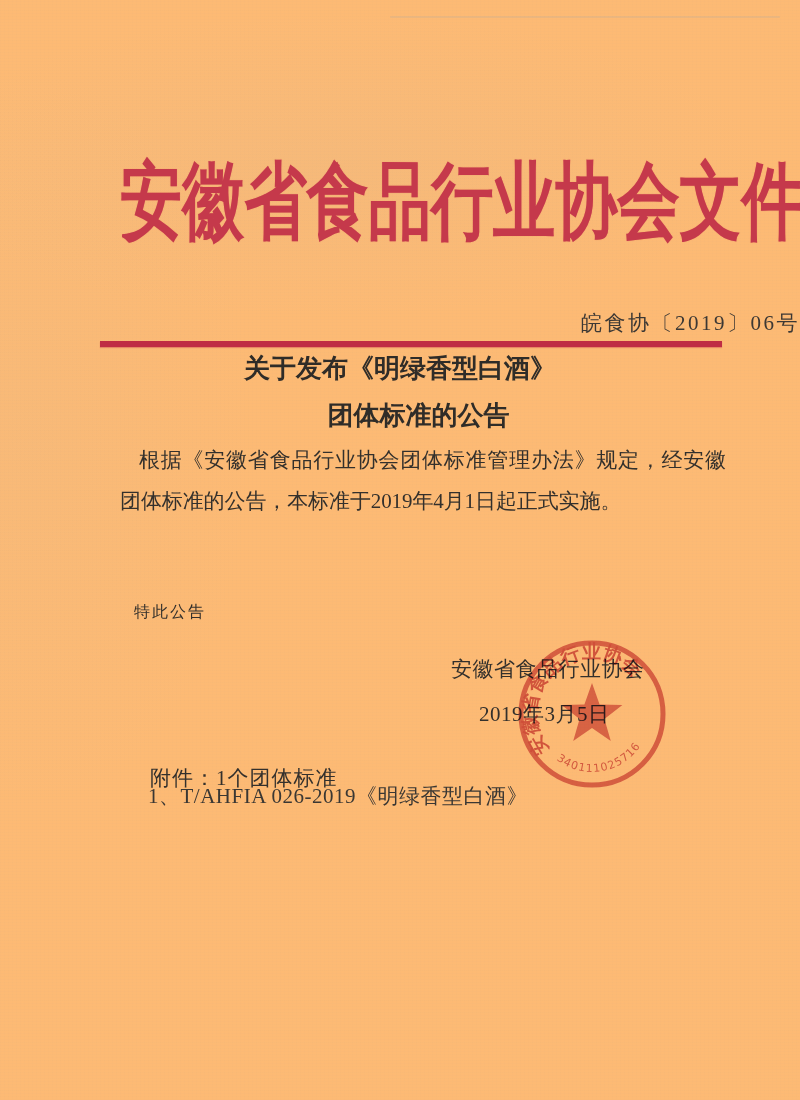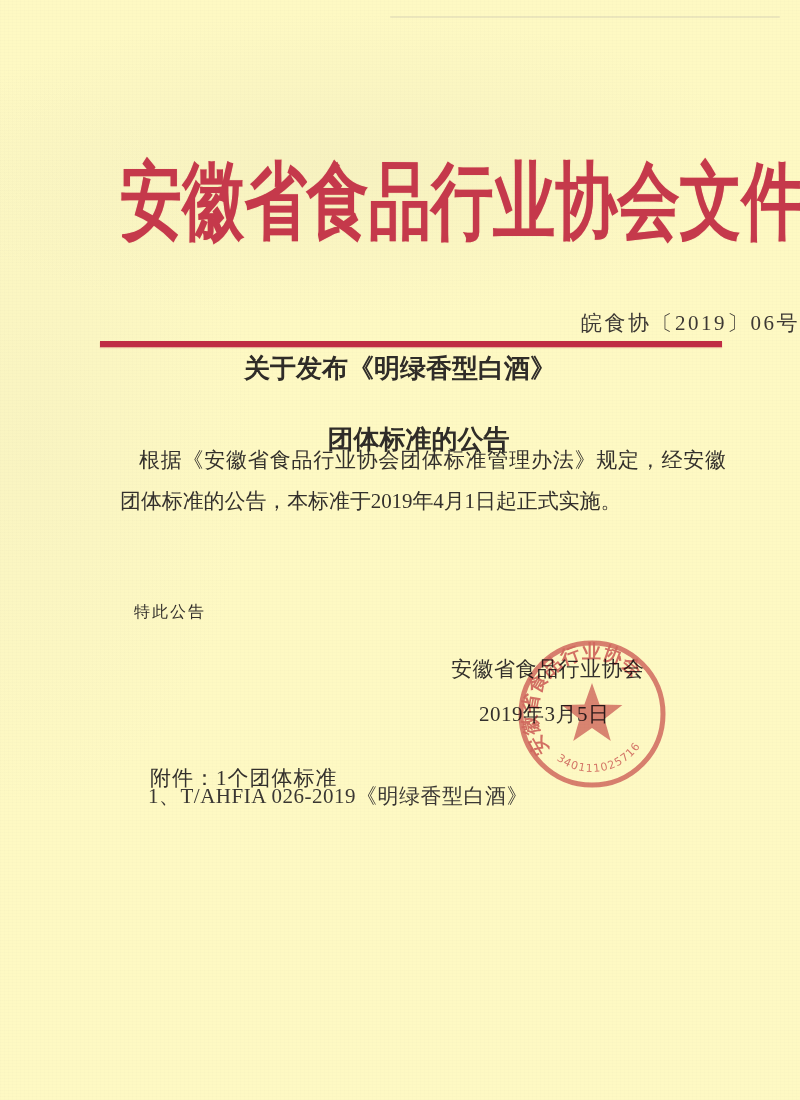--- a/index.html
+++ b/index.html
@@ -10,21 +10,21 @@
   }
   *{margin:0;padding:0;box-sizing:border-box;}
   html,body{width:800px;height:1100px;}
   body{
     font-family:"Liberation Serif","DejaVu Serif",serif;
     color:var(--ink,#33302c);
     background:#fbfaf8;
   }
   .page{
     position:relative;width:800px;height:1100px;overflow:hidden;
-    background:#fef9c3;
+    background:#fdba74;
   }
   
   .page::before{
     content:"";position:absolute;inset:0;pointer-events:none;
     background-image:
       radial-gradient(ellipse 620px 220px at 42% 15%, rgba(185,180,170,0.10), transparent 70%),
       radial-gradient(ellipse 300px 500px at 4% 40%, rgba(185,180,170,0.07), transparent 75%),
       repeating-linear-gradient(0deg, rgba(160,155,148,0.025) 0 1px, transparent 1px 3px),
       repeating-linear-gradient(90deg, rgba(160,155,148,0.02) 0 1px, transparent 1px 4px);
   }
@@ -48,21 +48,21 @@
   .red-rule{
     position:absolute;top:341px;left:100px;width:622px;height:6px;
     background:var(--rule-red,#bf2c44);
     box-shadow:0 1px 1px rgba(191,44,68,0.35);
   }
   .doc-title{
     position:absolute;left:0;width:800px;text-align:center;
     font-size:26px;font-weight:bold;color:#2f2c28;line-height:30px;white-space:nowrap;
   }
   .doc-title.line1{top:354px;}
-  .doc-title.line2{top:425px;padding-left:37px;}
+  .doc-title.line2{top:401px;padding-left:37px;}
   .body-block{
     position:absolute;top:440px;left:96px;width:630px;
     font-size:21px;line-height:41px;color:var(--ink,#33302c);
   }
   .body-line{
     text-align:justify;text-align-last:justify;letter-spacing:-0.1px;
   }
   .body-line.first{text-indent:43px;}
   .body-line.last{text-align-last:left;margin-left:24px;}
   .closing{

